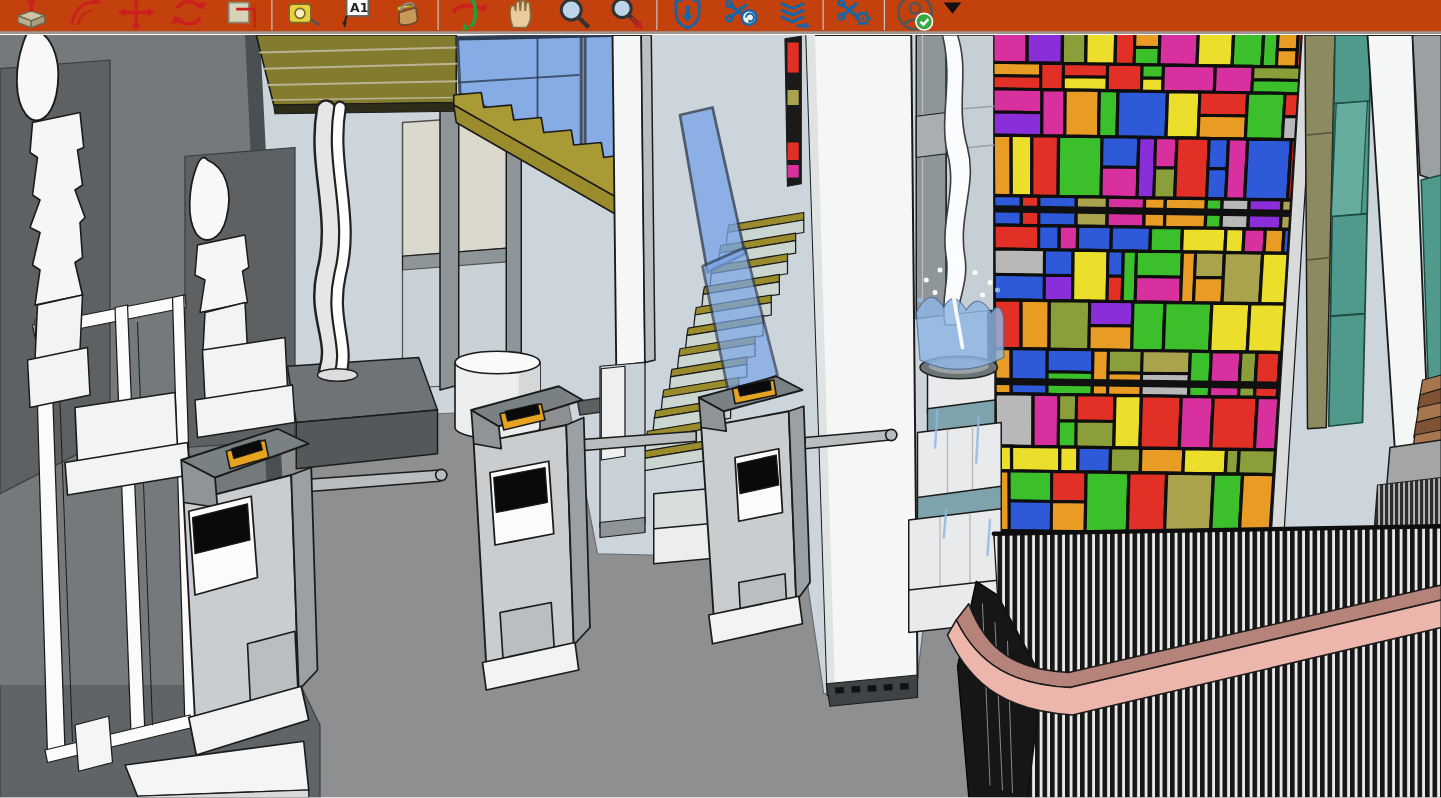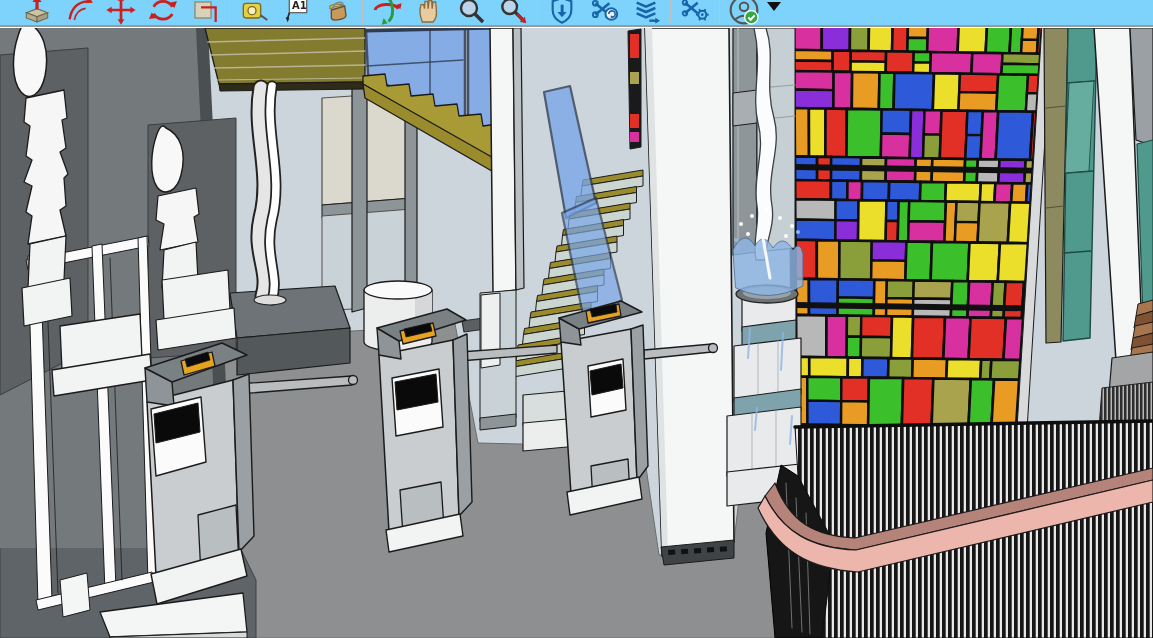--- a/index.html
+++ b/index.html
@@ -1,17 +1,17 @@
 <!DOCTYPE html>
 <html><head>
 <meta charset="utf-8">
 <style>
   html,body{margin:0;padding:0;background:#fff;}
   .app{position:relative;width:1153px;height:638px;overflow:hidden;font-family:"DejaVu Sans",sans-serif;background:#fff;}
-  .toolbar{position:absolute;top:0;left:0;width:1153px;height:27px;background:#7dd3fc;border-bottom:2px solid #9a9a98;display:flex;align-items:flex-start;padding-left:16px;box-sizing:border-box;}
+  .toolbar{position:absolute;top:0;left:0;width:1153px;height:27px;background:#c2410c;border-bottom:2px solid #9a9a98;display:flex;align-items:flex-start;padding-left:4px;box-sizing:border-box;}
   .tb{position:relative;width:42px;height:27px;border:none;background:transparent;padding:0;overflow:hidden;cursor:pointer;flex:0 0 auto;}
   .tb svg{position:absolute;top:-6px;left:5px;width:32px;height:32px;}
   .sep{width:1px;height:24px;background:#c2c1bf;margin:0 3px;flex:0 0 auto;}
   .caret{width:0;height:0;border-left:7px solid transparent;border-right:7px solid transparent;border-top:9px solid #111;margin:2px 0 0 2px;flex:0 0 auto;cursor:pointer;}
   .viewport{position:absolute;top:28px;left:0;width:1153px;height:610px;background:#cbd5db;}
   .viewport svg{display:block;}
 </style>
 </head>
 <body>
 

